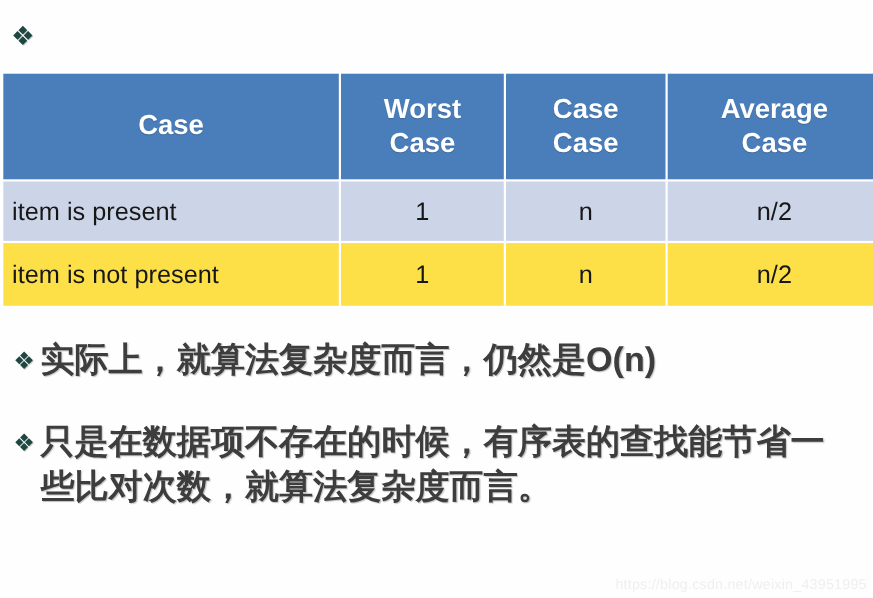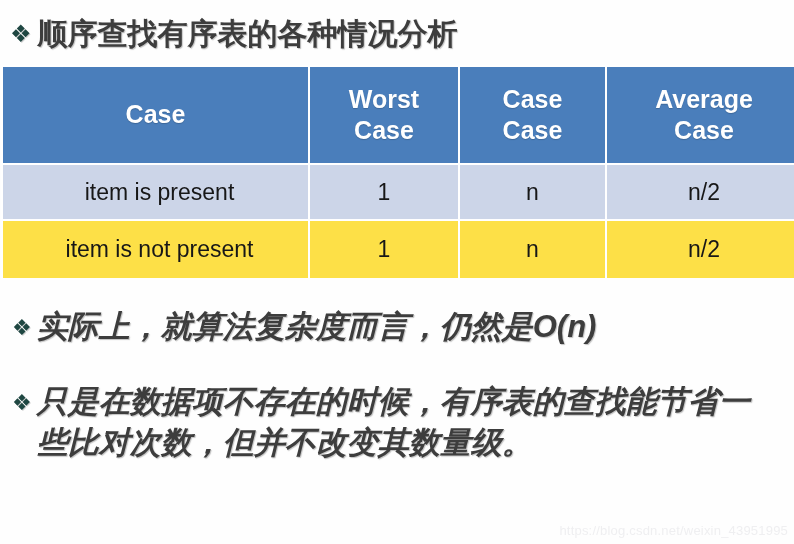--- a/index.html
+++ b/index.html
@@ -82,21 +82,21 @@
 
   .tbl tbody tr.row-a td { background: #ccd5e8; }
   .tbl tbody tr.row-b td { background: #fde047; }
   .tbl tbody td {
     height: 54px;
     font-size: 23px;
     color: #171717;
     text-align: center;
   }
   .tbl tbody td.cell-label {
-    text-align: center;
+    text-align: left;
     padding-left: 8px;
   }
   .tbl tbody tr.row-b td { height: 57px; }
 
   
   .bullet-block {
     position: absolute;
     display: flex;
     align-items: flex-start;
   }
@@ -104,21 +104,20 @@
     font-size: 22px;
     margin-top: 10px;
     margin-right: 5px;
   }
   .bullet-text {
     font-size: 31px;
     font-weight: bold;
     color: #3d3d3d;
     line-height: 1.32;
     text-shadow: 1px 1px 1px rgba(120,120,120,0.45);
-    font-style: italic;
   }
   #bullet-1 {
     left: 12px;
     top: 307px;
     width: 775px;
   }
   #bullet-2 {
     left: 12px;
     top: 382px;
     width: 775px;
@@ -138,21 +137,20 @@
     user-select: none;
   }
 </style>
 </head>
 <body>
 
 <div class="slide">
 
   <div class="title-row">
     <span class="bullet-diamond">❖</span>
-    <span class="title-text">顺序查找有序表的各种情况分析</span>
   </div>
 
   <table class="tbl">
     <thead>
       <tr>
         <th class="col-case">Case</th>
         <th class="col-best">
           <div>Worst</div>
           <div>Case</div>
         </th>
@@ -182,18 +180,18 @@
     </tbody>
   </table>
 
   <div class="bullet-block" id="bullet-1">
     <span class="bullet-diamond">❖</span>
     <span class="bullet-text">实际上，就算法复杂度而言，仍然是O(n)</span>
   </div>
 
   <div class="bullet-block" id="bullet-2">
     <span class="bullet-diamond">❖</span>
-    <span class="bullet-text">只是在数据项不存在的时候，有序表的查找能节省一些比对次数，但并不改变其数量级。</span>
+    <span class="bullet-text">只是在数据项不存在的时候，有序表的查找能节省一些比对次数，就算法复杂度而言。</span>
   </div>
 
   <div class="watermark">https://blog.csdn.net/weixin_43951995</div>
 
 </div>
 
 </body></html>

